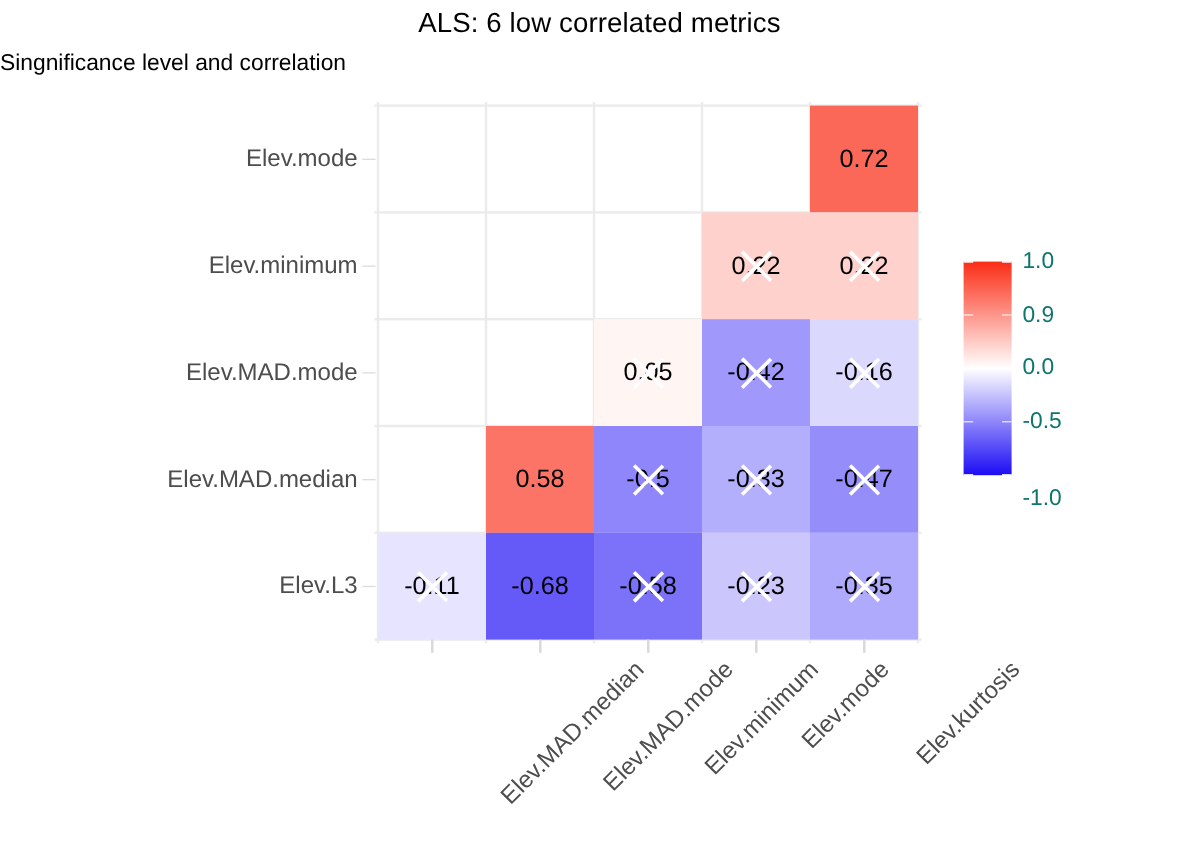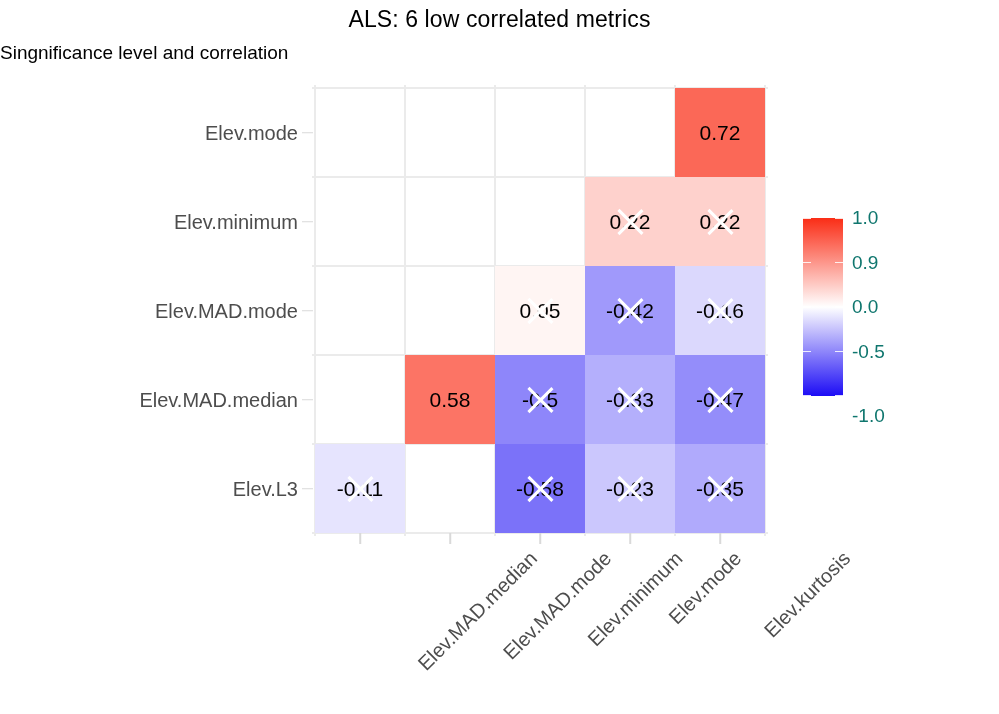--- a/index.html
+++ b/index.html
@@ -259,20 +259,23 @@
         <span class="val">-0.33</span>
       </div>
       <div class="cell" title="Elev.MAD.median / Elev.kurtosis: -0.47" style="left: 360px; top: 267px; background: rgb(148, 141, 250);">
         <span class="xmark"></span>
         <span class="val">-0.47</span>
       </div>
       <div class="cell" title="Elev.L3 / Elev.MAD.median: -0.11" style="left: 0px; top: 356px; background: rgb(230, 228, 254);">
         <span class="xmark"></span>
         <span class="val">-0.11</span>
       </div>
+      <div class="cell" title="Elev.L3 / Elev.MAD.mode: -0.68" style="left: 90px; top: 356px; background: rgb(101, 90, 248);">
+        <span class="val">-0.68</span>
+      </div>
       <div class="cell" title="Elev.L3 / Elev.minimum: -0.58" style="left: 180px; top: 356px; background: rgb(123, 114, 249);">
         <span class="xmark"></span>
         <span class="val">-0.58</span>
       </div>
       <div class="cell" title="Elev.L3 / Elev.mode: -0.23" style="left: 270px; top: 356px; background: rgb(203, 199, 253);">
         <span class="xmark"></span>
         <span class="val">-0.23</span>
       </div>
       <div class="cell" title="Elev.L3 / Elev.kurtosis: -0.35" style="left: 360px; top: 356px; background: rgb(176, 170, 252);">
         <span class="xmark"></span>

